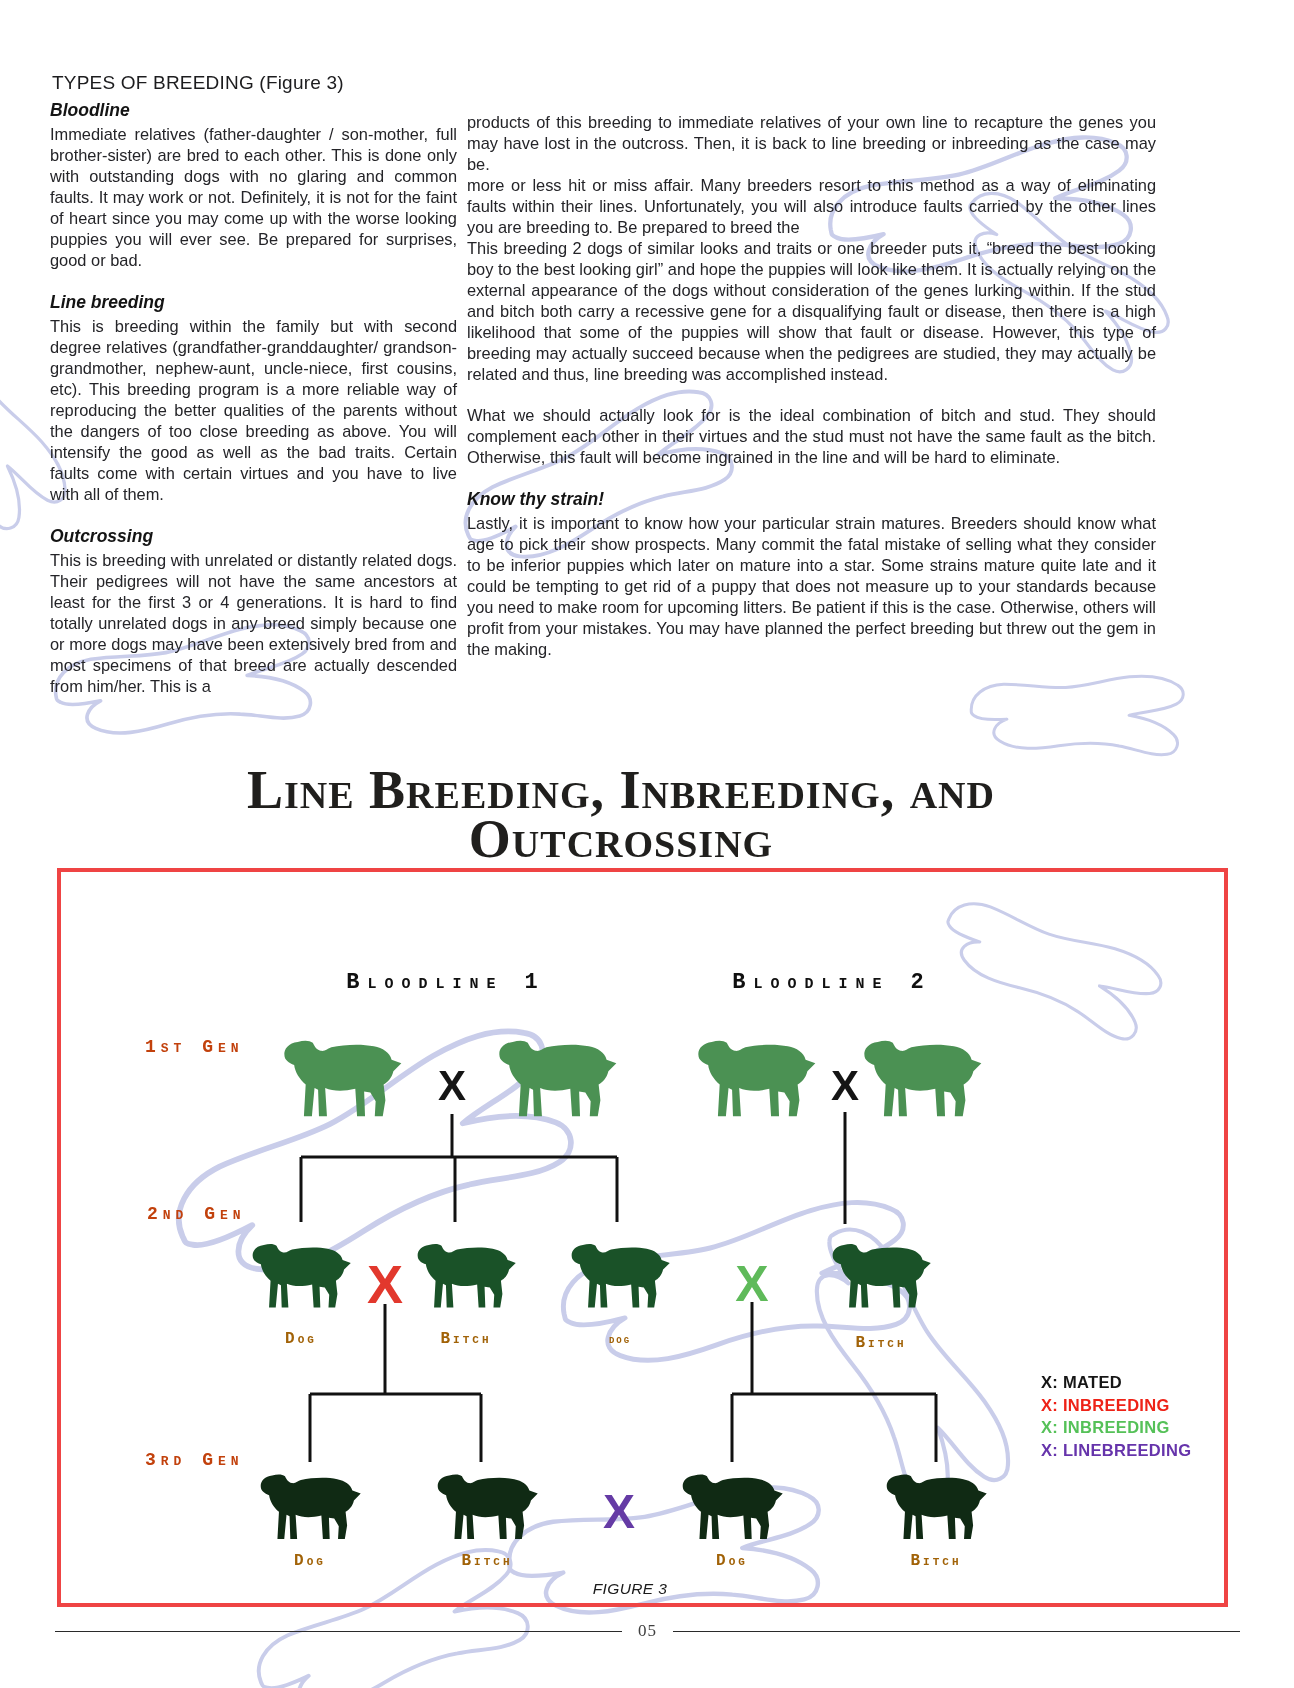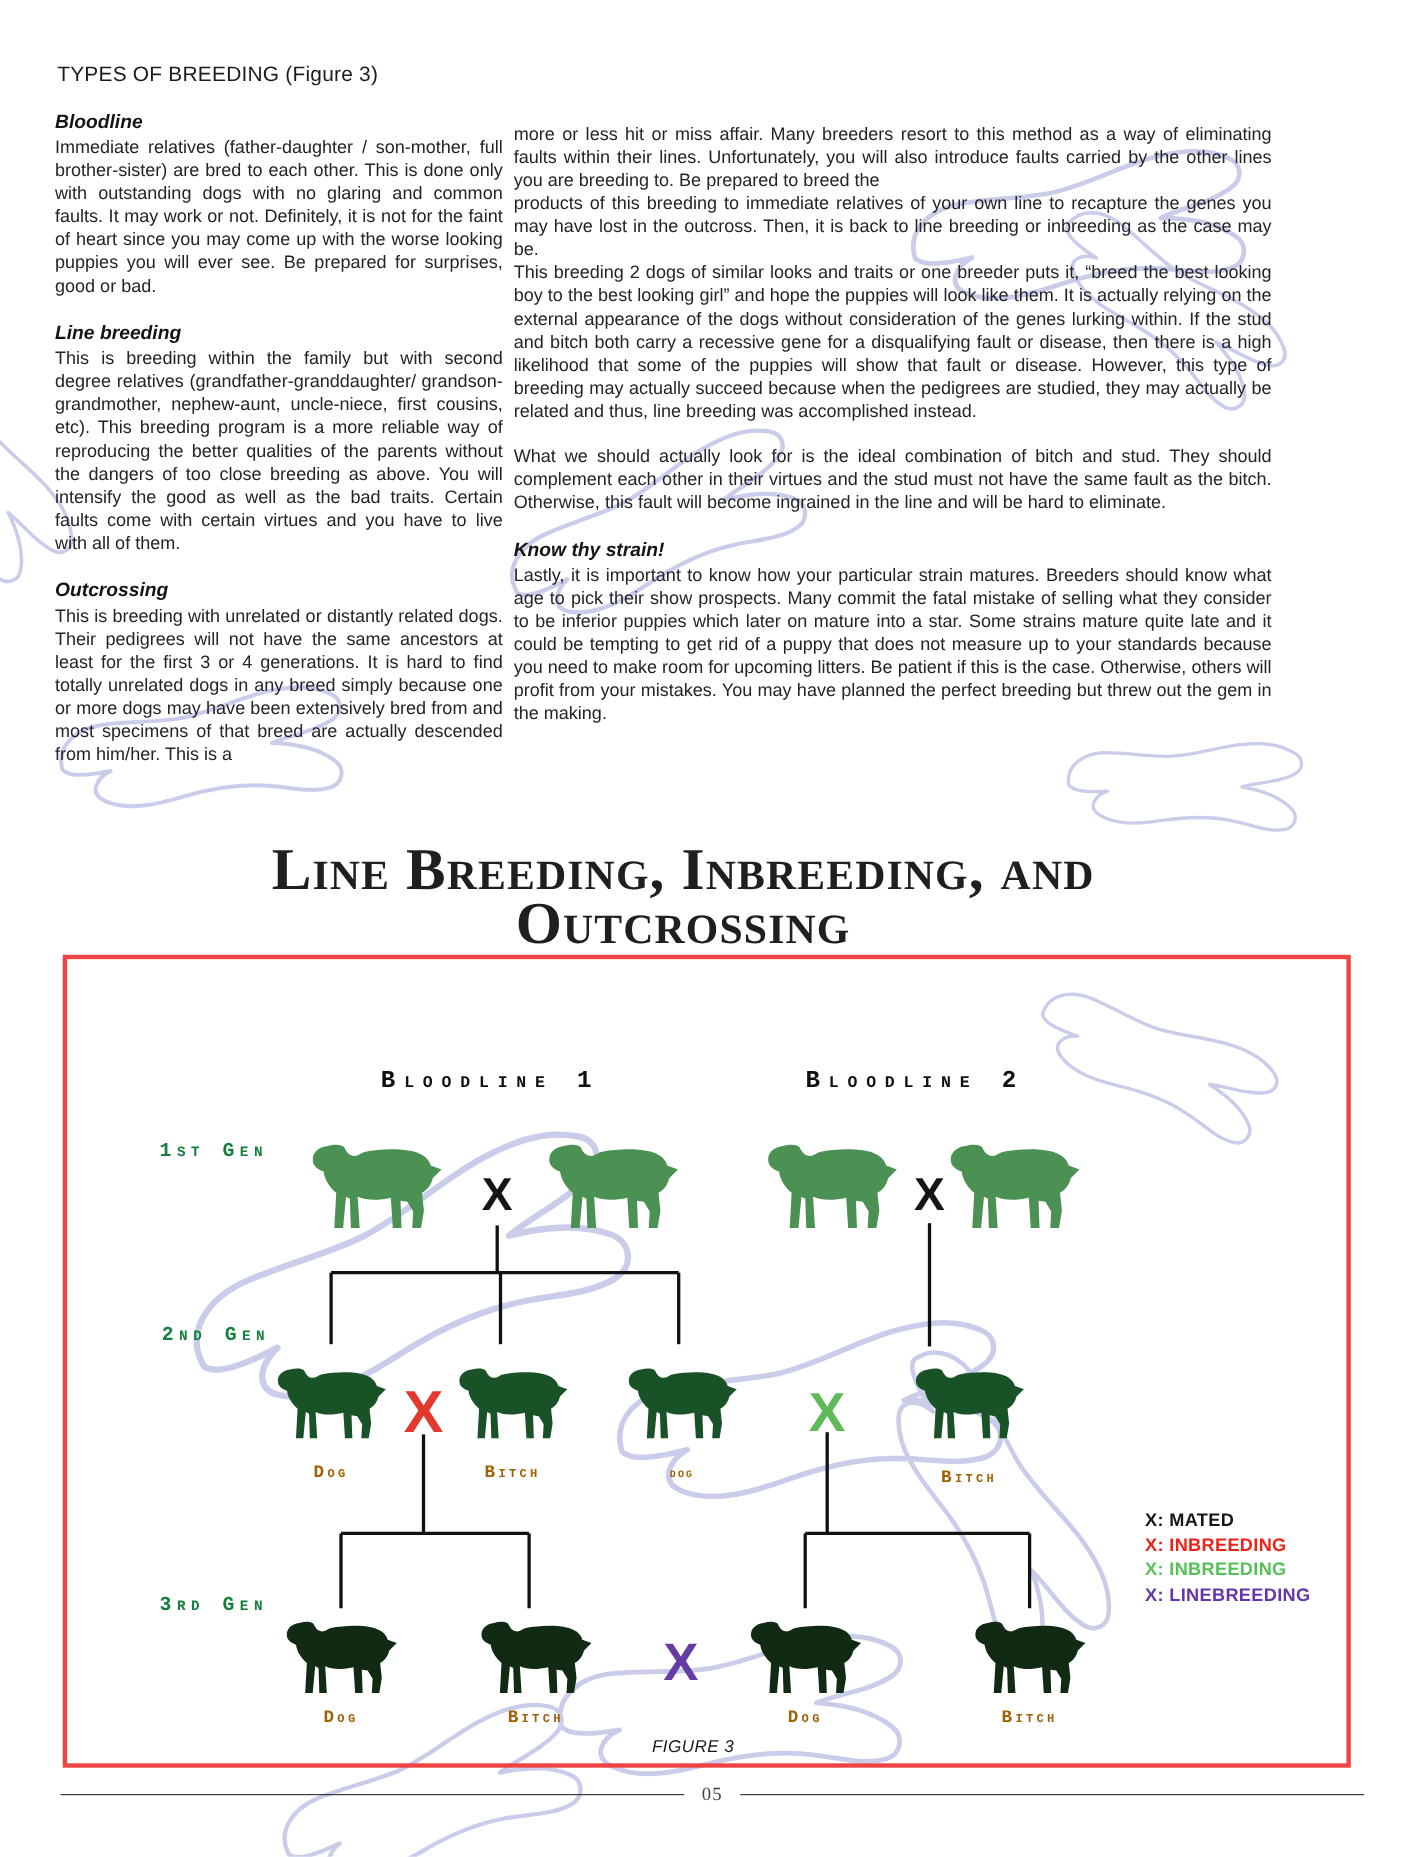--- a/index.html
+++ b/index.html
@@ -5,21 +5,21 @@
   html,body{margin:0;padding:0;}
   body{
     width:1294px;height:1688px;position:relative;background:#ffffff;
     font-family:"Liberation Sans",sans-serif;color:#222;overflow:hidden;
   }
   .layer{position:absolute;inset:0;}
   #watermarks{z-index:0;}
   #content{z-index:1;}
 
   .header-title{
-    position:absolute;left:52px;top:58px;font-size:19px;color:#1c1c1e;
+    position:absolute;left:52px;top:72px;font-size:19px;color:#1c1c1e;
     letter-spacing:.2px;
   }
 
   .col{position:absolute;}
   .col-left{left:50px;top:100px;width:407px;}
   .col-right{left:467px;top:112px;width:689px;}
   .sec-head{
     font-style:italic;font-weight:bold;font-size:17.5px;color:#141414;
     margin:21px 0 3px 0;
   }
@@ -43,21 +43,21 @@
   .connectors{position:absolute;left:0;top:0;width:1163px;height:731px;}
 
   .bloodline{
     position:absolute;transform:translateX(-50%);white-space:nowrap;
     font-family:"Liberation Mono",monospace;font-variant:small-caps;font-weight:700;
     font-size:22px;letter-spacing:8px;color:#101010;
   }
   .genlabel{
     position:absolute;white-space:nowrap;
     font-family:"Liberation Mono",monospace;font-variant:small-caps;font-weight:700;
-    font-size:18px;letter-spacing:5px;color:#15803d;
+    font-size:18px;letter-spacing:5px;color:#c2410c;
   }
   .dog{position:absolute;display:block;}
   .dog.gen1{color:#4b9153;}
   .dog.gen2{color:#1a5228;}
   .dog.gen3{color:#102a14;}
   .dogname{
     position:absolute;transform:translateX(-50%);white-space:nowrap;
     font-family:"Liberation Mono",monospace;font-variant:small-caps;font-weight:700;
     font-size:16px;letter-spacing:3px;color:#a16207;
   }
@@ -121,22 +121,22 @@
   <div class="col col-left">
     <div class="sec-head first">Bloodline</div>
     <p class="body-p">Immediate relatives (father-daughter / son-mother, full brother-sister) are bred to each other. This is done only with outstanding dogs with no glaring and common faults. It may work or not. Definitely, it is not for the faint of heart since you may come up with the worse looking puppies you will ever see. Be prepared for surprises, good or bad.</p>
     <div class="sec-head">Line breeding</div>
     <p class="body-p">This is breeding within the family but with second degree relatives (grandfather-granddaughter/ grandson-grandmother, nephew-aunt, uncle-niece, first cousins, etc). This breeding program is a more reliable way of reproducing the better qualities of the parents without the dangers of too close breeding as above. You will intensify the good as well as the bad traits. Certain faults come with certain virtues and you have to live with all of them.</p>
     <div class="sec-head">Outcrossing</div>
     <p class="body-p">This is breeding with unrelated or distantly related dogs. Their pedigrees will not have the same ancestors at least for the first 3 or 4 generations. It is hard to find totally unrelated dogs in any breed simply because one or more dogs may have been extensively bred from and most specimens of that breed are actually descended from him/her. This is a</p>
   </div>
 
   <div class="col col-right">
+    <p class="body-p">products of this breeding to immediate relatives of your own line to recapture the genes you may have lost in the outcross. Then, it is back to line breeding or inbreeding as the case may be.</p>
     <p class="body-p ragged">more or less hit or miss affair. Many breeders resort to this method as a way of eliminating faults within their lines. Unfortunately, you will also introduce faults carried by the other lines you are breeding to. Be prepared to breed the</p>
-    <p class="body-p">products of this breeding to immediate relatives of your own line to recapture the genes you may have lost in the outcross. Then, it is back to line breeding or inbreeding as the case may be.</p>
     <p class="body-p">This breeding 2 dogs of similar looks and traits or one breeder puts it, “breed the best looking boy to the best looking girl” and hope the puppies will look like them. It is actually relying on the external appearance of the dogs without consideration of the genes lurking within. If the stud and bitch both carry a recessive gene for a disqualifying fault or disease, then there is a high likelihood that some of the puppies will show that fault or disease. However, this type of breeding may actually succeed because when the pedigrees are studied, they may actually be related and thus, line breeding was accomplished instead.</p>
     <p class="body-p" style="margin-top:20px;">What we should actually look for is the ideal combination of bitch and stud. They should complement each other in their virtues and the stud must not have the same fault as the bitch. Otherwise, this fault will become ingrained in the line and will be hard to eliminate.</p>
     <div class="sec-head">Know thy strain!</div>
     <p class="body-p">Lastly, it is important to know how your particular strain matures. Breeders should know what age to pick their show prospects. Many commit the fatal mistake of selling what they consider to be inferior puppies which later on mature into a star. Some strains mature quite late and it could be tempting to get rid of a puppy that does not measure up to your standards because you need to make room for upcoming litters. Be patient if this is the case. Otherwise, others will profit from your mistakes. You may have planned the perfect breeding but threw out the gem in the making.</p>
   </div>
 
   <div class="fig-title">
     <div>Line Breeding, Inbreeding, and</div>
     <div>Outcrossing</div>
   </div>

